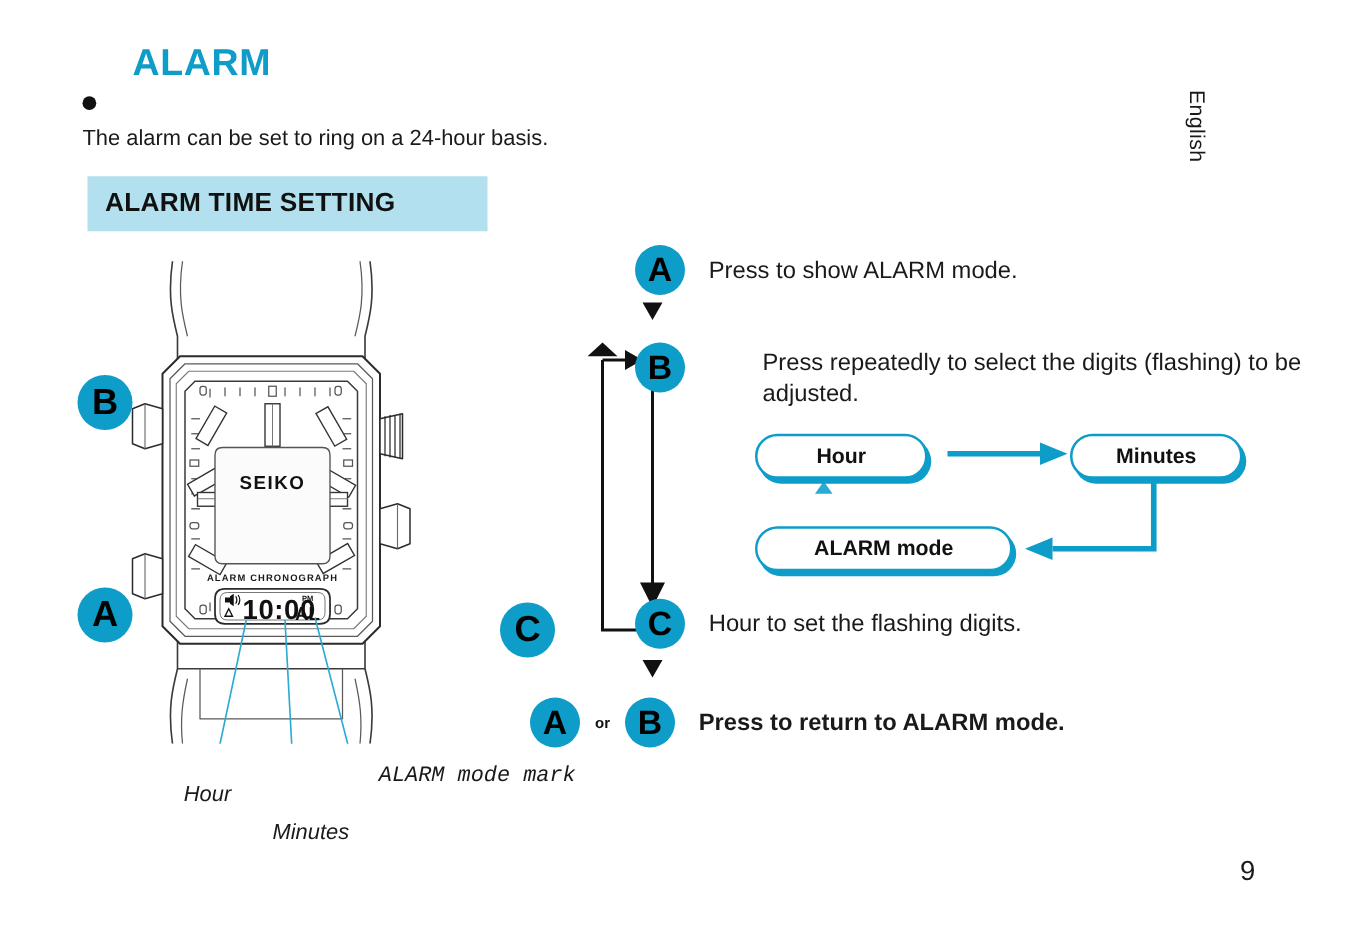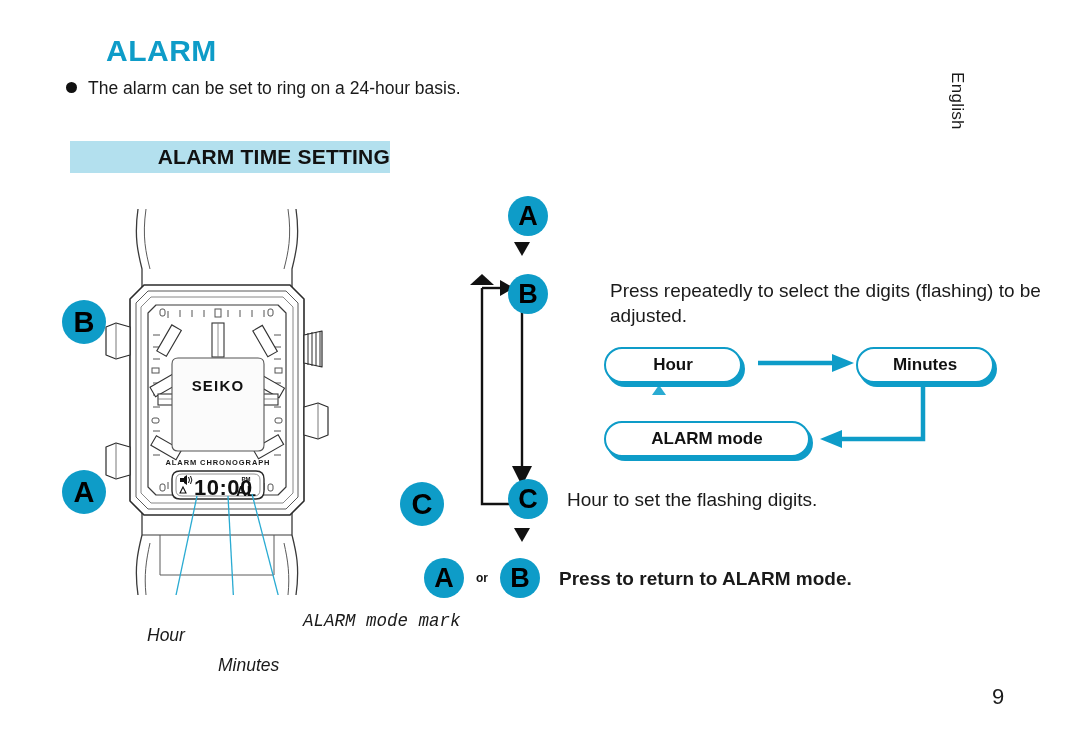--- a/index.html
+++ b/index.html
@@ -28,20 +28,21 @@
     line-height: 1;
     margin-left: 36px;
   }
   #intro-row {
     position: absolute;
     left: 66px;
     top: 78px;
     display: flex;
     align-items: baseline;
     gap: 11px;
+    flex-direction: column;
   }
   #intro-bullet {
     width: 11px;
     height: 11px;
     border-radius: 50%;
     background: #111111;
     display: inline-block;
     position: relative;
     top: -1px;
     flex: none;
@@ -64,25 +65,24 @@
     white-space: nowrap;
     letter-spacing: 0.3px;
   }
 
   
   #section-band {
     position: absolute;
     left: 70px;
     top: 141px;
     width: 320px;
-    height: 32px;
+    height: 44px;
     background: #b3e0ee;
     display: flex;
     align-items: center;
-    justify-content: flex-end;
   }
   #section-band-label {
     font-size: 21px;
     font-weight: bold;
     color: #111111;
     padding-left: 14px;
     letter-spacing: 0.2px;
   }
 
   
@@ -379,20 +379,21 @@
     <polygon points="12,84 24,95 0,95" fill="#111111"></polygon>
     <polygon points="30,90 44,98 30,106" fill="#111111"></polygon>
     <path d="M12 98 L30 98" stroke="#111111" stroke-width="2.4" fill="none"></path>
 
     <polygon points="44,338 60,338 52,352" fill="#111111"></polygon>
   </svg>
 </div>
 
 <div id="step-a">
   <div class="badge">A</div>
+  <div class="step-text">Press to show ALARM mode.</div>
 </div>
 
 <div id="step-b">
   <div class="badge">B</div>
   <div class="step-text" style="max-width:470px;margin-left:43px;">Press repeatedly to select the digits (flashing) to be adjusted.</div>
 </div>
 
 <div id="step-c">
   <div class="badge">C</div>
   <div class="step-text">Hour to set the flashing digits.</div>

